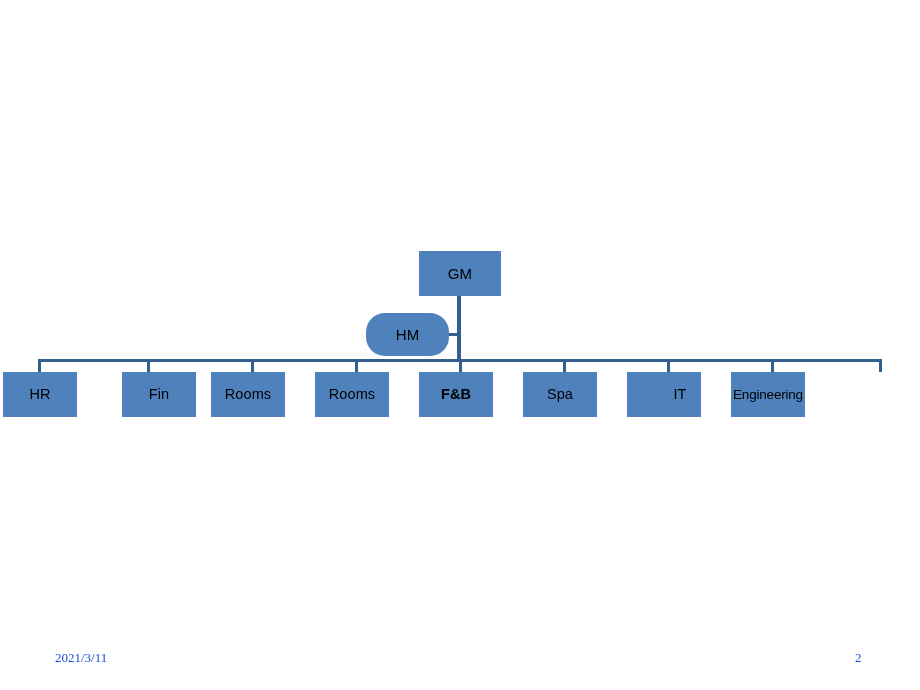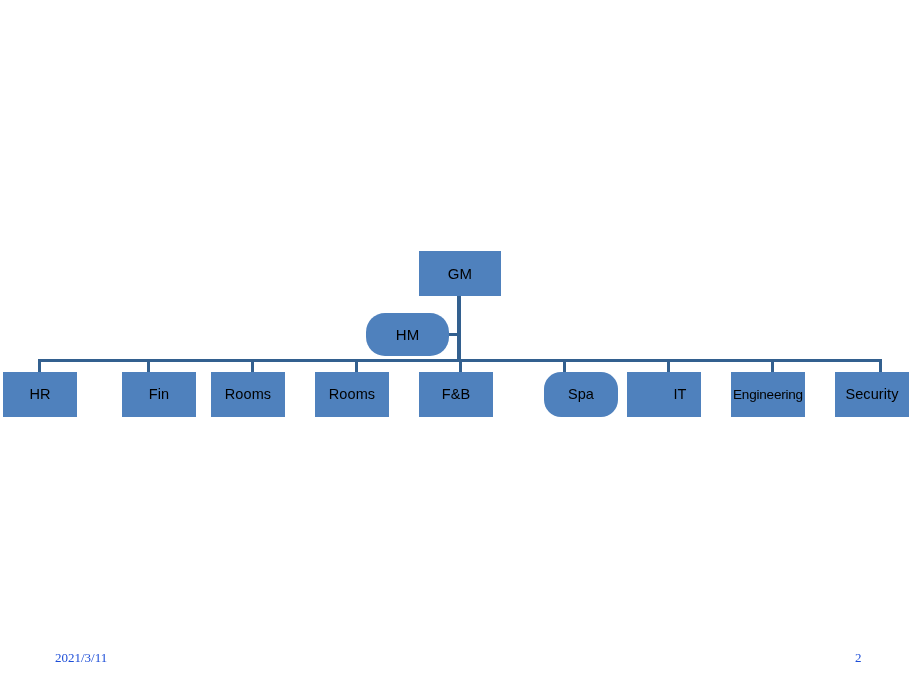--- a/index.html
+++ b/index.html
@@ -140,22 +140,21 @@
   <div class="drop" style="left:355px;"></div>
   <div class="drop" style="left:459px;"></div>
   <div class="drop" style="left:563px;"></div>
   <div class="drop" style="left:667px;"></div>
   <div class="drop" style="left:771px;"></div>
 
   <div class="node dept" style="left:3px;">HR</div>
   <div class="node dept" style="left:107px;margin-left:15px;">Fin</div>
   <div class="node dept" style="left:211px;">Rooms</div>
   <div class="node dept" style="left:315px;">Rooms</div>
-  <div class="node dept" style="left:419px;">F&amp;B</div>
-  <div class="node dept" style="left:544px;border-radius:17px;">Spa</div>
+  <div class="node dept" style="left:419px;font-weight:bold;">F&amp;B</div>
+  <div class="node dept" style="left:523px;">Spa</div>
   <div class="node dept" style="left:627px;padding-left:32px;">IT</div>
   <div class="node dept tight" style="left:731px;text-align:center;">Engineering</div>
-  <div class="node dept" style="left:835px;">Security</div>
 
   <div class="footer-text" id="footer-date">2021/3/11</div>
   <div class="footer-text" id="footer-page">2</div>
 
 </div>
 
 </body></html>

